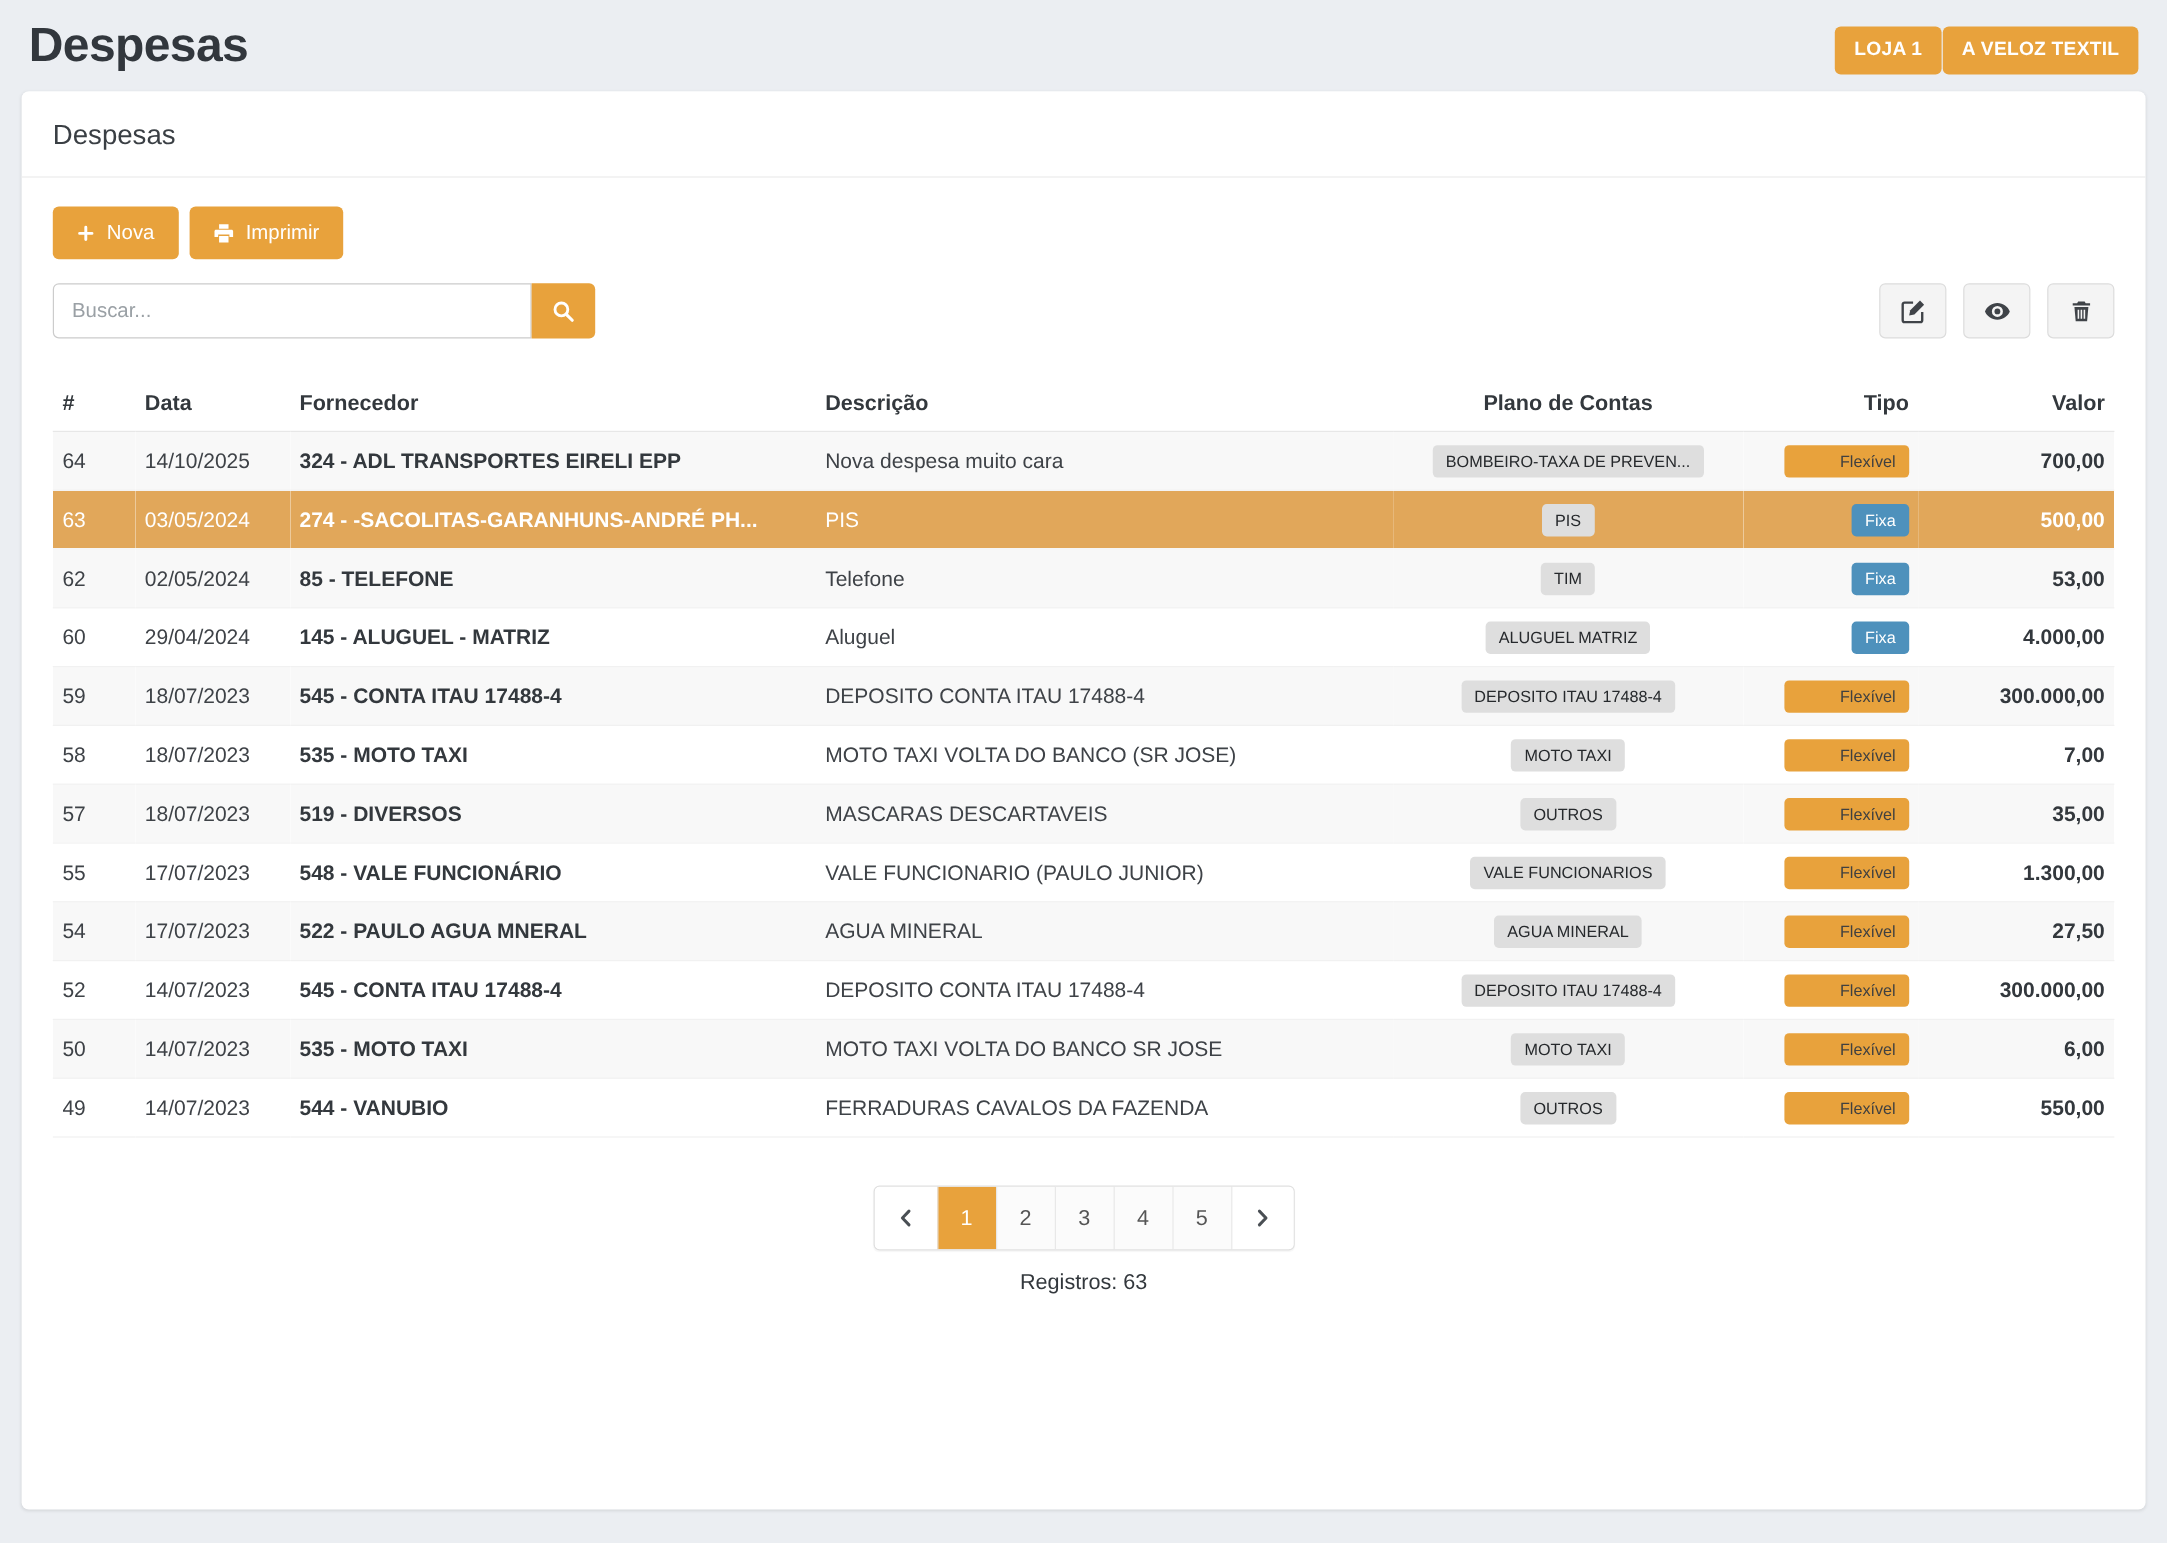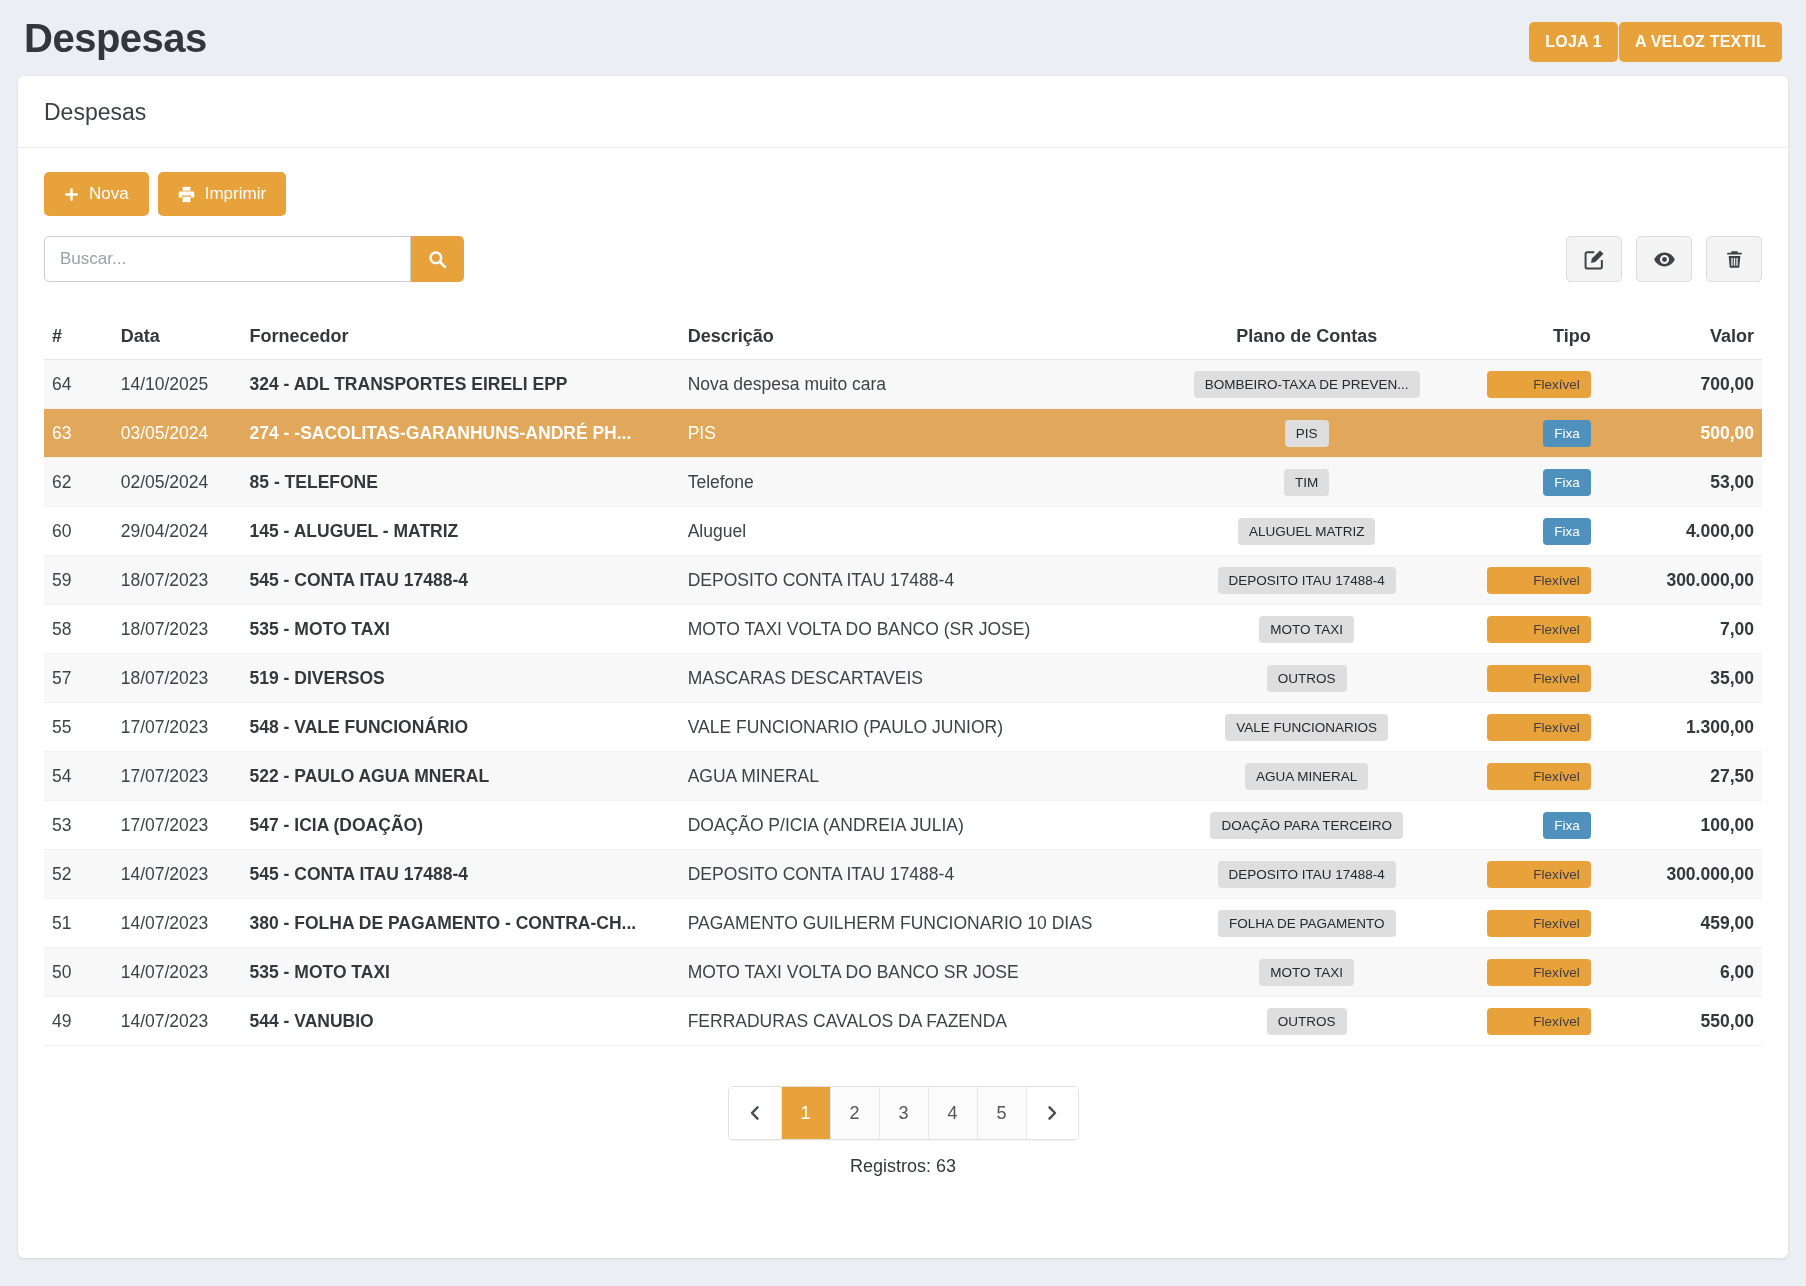--- a/index.html
+++ b/index.html
@@ -28,21 +28,21 @@
   .card-title { font-size:23px; color:#3a3f44; font-weight:500; }
   .card-body { padding:24px 26px; }
   .toolbar { display:flex; gap:9px; }
   .btn-orange {
     display:inline-flex; align-items:center; gap:10px;
     background:#e8a23c; color:#fff; font-size:17px;
     border:none; border-radius:5px; padding:12px 20px; cursor:pointer;
     font-family:inherit;
   }
   .controls-row { display:flex; align-items:center; margin-top:20px; }
-  .search-group { display:flex; width:420px;align-items:center; }
+  .search-group { display:flex; width:452px;align-items:center; }
   .search-input {
     flex:1; height:46px; border:1px solid #ccc;
     border-radius:5px 0 0 5px; padding:0 15px; font-size:17px; color:#3e4247;
     font-family:inherit; outline:none;
   }
   .search-input::placeholder { color:#9aa0a5; }
   .search-btn {
     width:53px; height:46px; background:#e8a23c; border:none;
     border-radius:0 5px 5px 0; cursor:pointer;
     display:flex; align-items:center; justify-content:center;
@@ -299,57 +299,31 @@
     <td class="col-desc">AGUA MINERAL</td>
     <td class="col-plan">
       <span class="badge badge-gray">AGUA MINERAL</span>
     </td>
     <td class="col-type">
       <span class="badge badge-orange">Flexível</span>
     </td>
     <td class="col-value">27,50</td>
   </tr>
             <tr>
-    <td class="col-id">53</td>
-    <td class="col-date">17/07/2023</td>
-    <td class="col-supplier">547 - ICIA (DOAÇÃO)</td>
-    <td class="col-desc">DOAÇÃO P/ICIA (ANDREIA JULIA)</td>
-    <td class="col-plan">
-      <span class="badge badge-gray">DOAÇÃO PARA TERCEIRO</span>
-    </td>
-    <td class="col-type">
-      <span class="badge badge-blue">Fixa</span>
-    </td>
-    <td class="col-value">100,00</td>
-  </tr>
-            <tr>
     <td class="col-id">52</td>
     <td class="col-date">14/07/2023</td>
     <td class="col-supplier">545 - CONTA ITAU 17488-4</td>
     <td class="col-desc">DEPOSITO CONTA ITAU 17488-4</td>
     <td class="col-plan">
       <span class="badge badge-gray">DEPOSITO ITAU 17488-4</span>
     </td>
     <td class="col-type">
       <span class="badge badge-orange">Flexível</span>
     </td>
     <td class="col-value">300.000,00</td>
-  </tr>
-            <tr>
-    <td class="col-id">51</td>
-    <td class="col-date">14/07/2023</td>
-    <td class="col-supplier">380 - FOLHA DE PAGAMENTO - CONTRA-CH...</td>
-    <td class="col-desc">PAGAMENTO GUILHERM FUNCIONARIO 10 DIAS</td>
-    <td class="col-plan">
-      <span class="badge badge-gray">FOLHA DE PAGAMENTO</span>
-    </td>
-    <td class="col-type">
-      <span class="badge badge-orange">Flexível</span>
-    </td>
-    <td class="col-value">459,00</td>
   </tr>
             <tr>
     <td class="col-id">50</td>
     <td class="col-date">14/07/2023</td>
     <td class="col-supplier">535 - MOTO TAXI</td>
     <td class="col-desc">MOTO TAXI VOLTA DO BANCO SR JOSE</td>
     <td class="col-plan">
       <span class="badge badge-gray">MOTO TAXI</span>
     </td>
     <td class="col-type">

